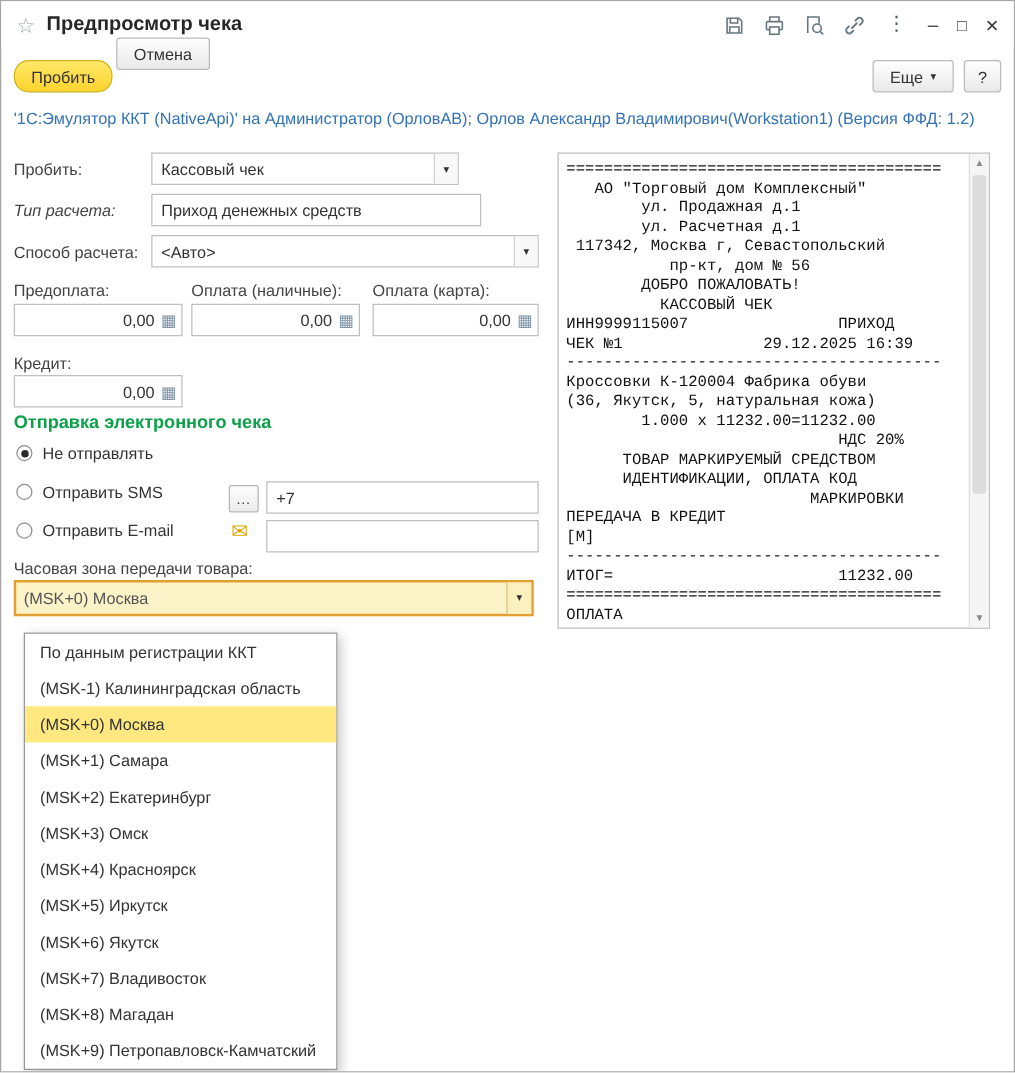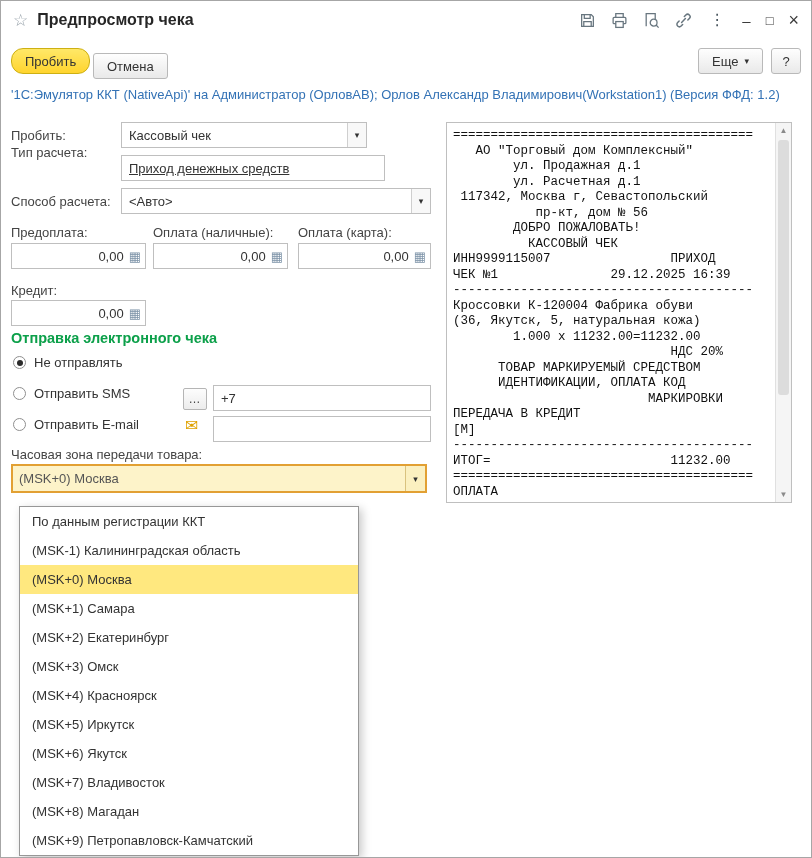--- a/index.html
+++ b/index.html
@@ -15,21 +15,21 @@
   .tb-icons .icon { width:17px; height:17px; display:inline-flex; cursor:pointer; }
   .kebab { font-size:16px; color:#4a575f; cursor:pointer; line-height:1; padding:0 2px; }
   .winctl { color:#3c3c3c; cursor:pointer; line-height:1; text-align:center; }
   .winctl.min { font-size:15px; } .winctl.max { font-size:13px; } .winctl.close { font-size:18px; }
 
   
   .btn { position:absolute; height:26px; border:1px solid #b9b9b9; border-radius:3px;
          background:linear-gradient(#fefefe,#e9e9e9); font-size:13px; color:#333;
          display:flex; align-items:center; justify-content:center; padding:0 13px; cursor:pointer; }
   .btn-commit { left:10px; top:47px; background:linear-gradient(#ffe868,#ffd42e); border-color:#cdb013;border-radius:12px; }
-  .btn-cancel { left:92px; top:52px;align-items:center; }
+  .btn-cancel { left:92px; top:29px;align-items:center; }
   .btn-more { right:48px; top:47px; gap:6px; }
   .btn-help { right:10px; top:47px; width:30px; padding:0; }
   .caret { font-size:9px; color:#333; }
 
   
   .info { position:absolute; left:10px; top:84px; width:788px; color:#3372b5; line-height:1.5; }
 
   
   .lbl { position:absolute; font-size:13px; color:#444; white-space:nowrap; }
   .field, .combo, .amount { position:absolute; height:26px; border:1px solid #bfbfbf; background:#fff;
@@ -66,21 +66,21 @@
          font-family:"Liberation Mono","DejaVu Sans Mono",monospace; font-size:12.5px; line-height:15.5px; color:#111; }
   .receipt-line { white-space:pre; }
   .receipt-scroll { width:16px; border-left:1px solid #e0e0e0; background:#f5f5f5; position:relative; flex:0 0 16px; }
   .scroll-arrow { position:absolute; left:0; right:0; height:15px; text-align:center; font-size:8px; color:#8a8a8a;
          line-height:15px; cursor:pointer; }
   .scroll-arrow.up { top:0; } .scroll-arrow.down { bottom:0; }
   .scroll-thumb { position:absolute; left:2px; right:2px; top:17px; height:255px; background:#dcdcdc;
          border-radius:3px; cursor:pointer; }
 
   
-  .dropdown { position:absolute; left:18px; top:505px; width:340px; background:#fff; border:1px solid #979797;
+  .dropdown { position:absolute; left:18px; top:505px; width:251px; background:#fff; border:1px solid #979797;
          box-shadow:3px 3px 9px rgba(0,0,0,.22); z-index:10; }
   .dd-item { height:29px; display:flex; align-items:center; padding-left:12px; font-size:13px; color:#333;
          cursor:pointer; white-space:nowrap; }
   .dd-item.selected { background:#ffe87f; }
 
   svg { display:block; }
 </style>
 </head>
 <body>
 
@@ -148,22 +148,22 @@
   </button>
 
   <div class="info">'1С:Эмулятор ККТ (NativeApi)' на Администратор (ОрловАВ); Орлов Александр Владимирович(Workstation1) (Версия ФФД: 1.2)</div>
 
   <span class="lbl" style="left:10px; top:127px;">Пробить:</span>
   <div class="combo" style="left:120px; top:121px; width:246px;">
     <span class="combo-value">Кассовый чек</span>
     <span class="combo-btn">▾</span>
   </div>
 
-  <span class="lbl" style="left:10px; top:144px;">Тип расчета:</span>
-  <div class="field" style="left:120px; top:154px; width:264px;text-decoration:underline;">
+  <span class="lbl" style="left:10px; top:160px;font-style:italic;">Тип расчета:</span>
+  <div class="field" style="left:120px; top:154px; width:264px;">
     <span>Приход денежных средств</span>
   </div>
 
   <span class="lbl" style="left:10px; top:193px;">Способ расчета:</span>
   <div class="combo" style="left:120px; top:187px; width:310px;">
     <span class="combo-value">&lt;Авто&gt;</span>
     <span class="combo-btn">▾</span>
   </div>
 
   <span class="lbl" style="left:10px; top:224px;">Предоплата:</span>

